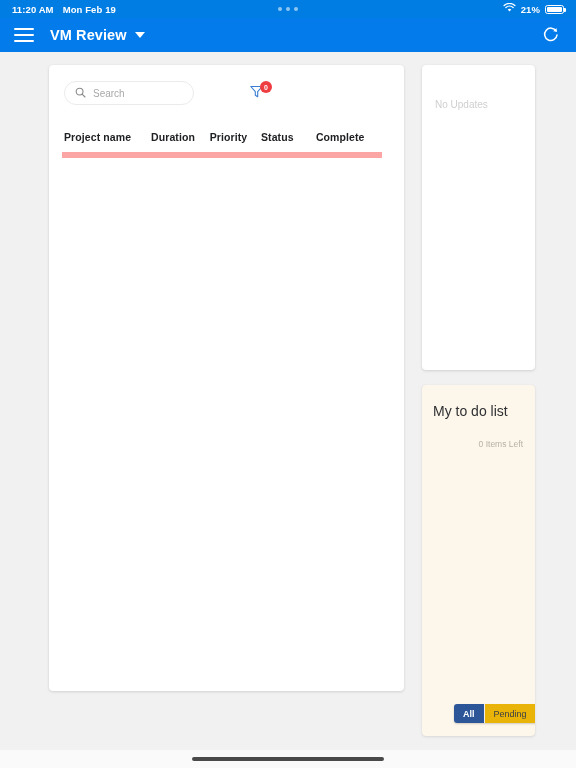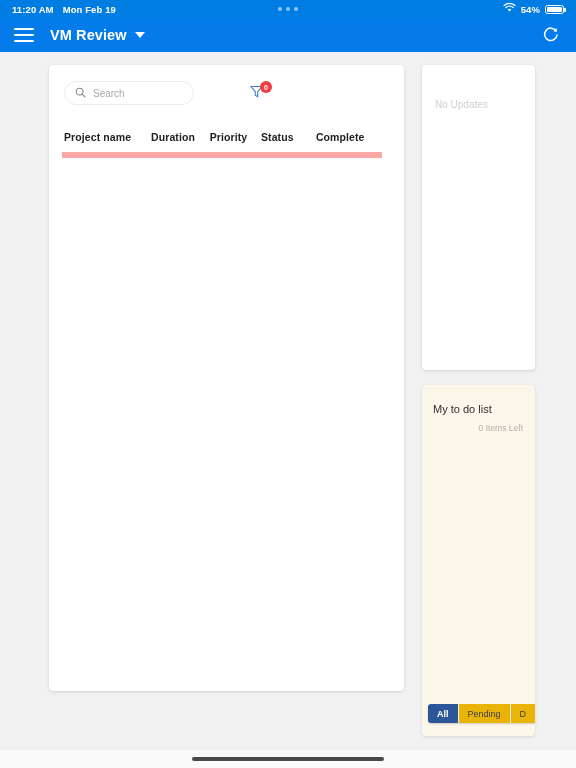--- a/index.html
+++ b/index.html
@@ -253,26 +253,26 @@
   .todo-card {
     background: #fdf6ea;
     border-radius: 4px;
     height: 351px;
     padding: 18px 11px 0 11px;
     position: relative;
     overflow: hidden;
     box-shadow: 0 1px 3px rgba(0,0,0,0.11), 0 0 1px rgba(0,0,0,0.07);
   }
   .todo-title {
-    font-size: 11px;
+    font-size: 14px;
     color: #2f3033;
     font-weight: normal;
   }
   .todo-count {
-    margin-top: 8px;
+    margin-top: 20px;
     font-size: 8.5px;
     color: #b7b0a4;
     text-align: right;
     padding-right: 1px;
   }
   .todo-input {
     margin-top: 13px;
     height: 26px;
     background: #fdf6ea;
     border: 1px solid #e4ddd0;
@@ -284,21 +284,21 @@
     cursor: text;
   }
   .todo-input .ph {
     font-size: 10px;
     color: #a9a398;
     white-space: nowrap;
   }
 
   .todo-filters {
     position: absolute;
-    left: 6px;
+    left: 32px;
     bottom: 13px;
     display: flex;
     border-radius: 3px;
     overflow: hidden;
     box-shadow: 0 1px 2px rgba(0,0,0,0.18);
     width: 110px;
   }
   .tf-btn {
     height: 19px;
     display: flex;
@@ -353,21 +353,21 @@
         <i></i>
     </div>
     <div class="sb-right">
       <span class="wifi-icon">
         <svg width="13" height="10" viewBox="0 0 13 10">
           <path d="M6.5 8.6 L4.7 6.5 a2.7 2.7 0 0 1 3.6 0 Z" fill="#fff"></path>
           <path d="M2.9 4.6 a5.3 5.3 0 0 1 7.2 0" stroke="#fff" stroke-width="1.3" fill="none" stroke-linecap="round"></path>
           <path d="M1.1 2.5 a8.2 8.2 0 0 1 10.8 0" stroke="#fff" stroke-width="1.3" fill="none" stroke-linecap="round"></path>
         </svg>
       </span>
-      <span class="sb-batt-text">54%</span>
+      <span class="sb-batt-text">21%</span>
       <span class="batt">
           <i></i>
         </span>
     </div>
   </div>
 
   <div class="appbar">
     <div class="hamburger">
       <span></span>
         <span></span>

